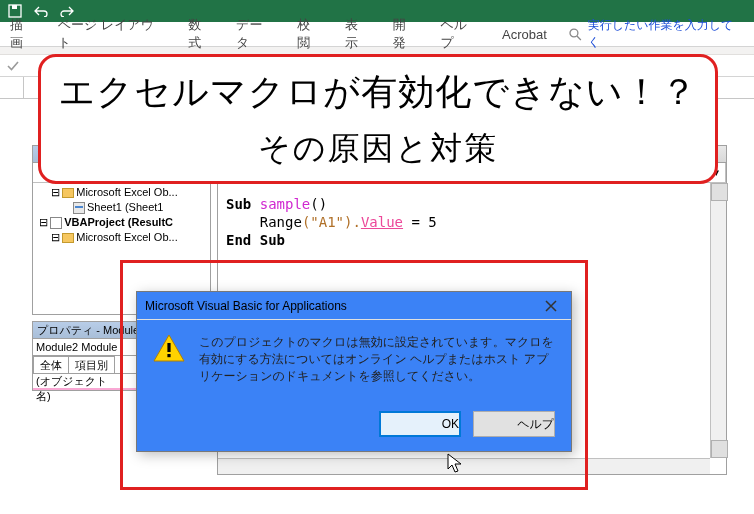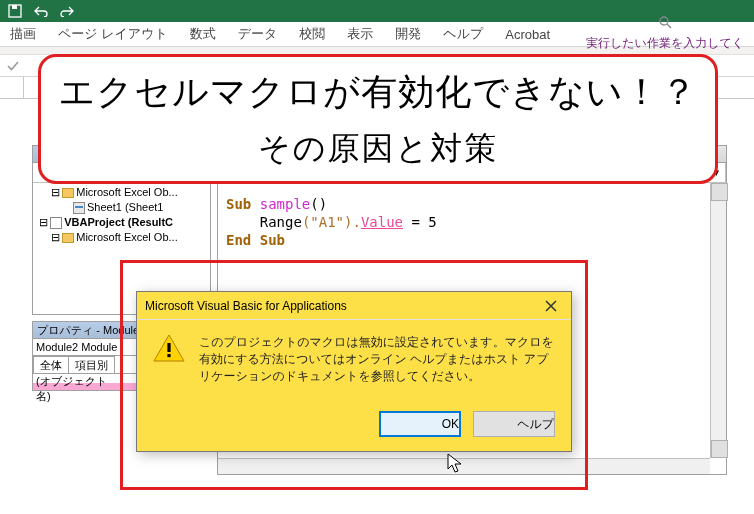--- a/index.html
+++ b/index.html
@@ -1,21 +1,21 @@
 <!DOCTYPE html>
 <html><head>
 <meta charset="utf-8">
 <style>
 * { box-sizing: border-box; margin: 0; padding: 0; }
 body { font-family: "Yu Gothic", "Meiryo", sans-serif; font-size: 12px; background: #fff; width: 754px; height: 514px; overflow: hidden; position: relative; }
 .titlebar { height: 22px; background: #217346; display: flex; align-items: center; padding: 0 8px; gap: 12px; }
 .titlebar svg { display: block; }
 .ribbon-tabs { height: 25px; background: #fff; border-bottom: 1px solid #d4d4d4; display: flex; align-items: center; padding: 0 10px; gap: 22px; color: #444; font-size: 13px; }
 .ribbon-tabs span { cursor: pointer; }
-.search-area { display: flex; align-items: center; gap: 6px; color: #701a75; font-size: 12px; margin-left: auto; flex-direction: column; }
+.search-area { display: flex; align-items: center; gap: 6px; color: #1d4ed8; font-size: 12px; margin-left: auto; }
 .ribbon-body { height: 8px; background: #f3f2f1; border-bottom: 1px solid #e1dfdd; }
 .formula-bar { height: 22px; background: #fff; border-bottom: 1px solid #d4d4d4; display: flex; align-items: center; padding-left: 6px; }
 .formula-bar .ok { color: #888; }
 .col-headers { height: 22px; background: #fff; border-bottom: 1px solid #c6c6c6; display: flex; }
 .col-cell { width: 64px; border-right: 1px solid #c6c6c6; text-align: center; line-height: 21px; color: #333; font-size: 12px; }
 .col-spacer { width: 24px; border-right: 1px solid #c6c6c6; }
 
 .vbe { position: absolute; left: 32px; top: 145px; width: 710px; height: 345px; background: #fff; }
 .proj-panel { position: absolute; left: 0; top: 0; width: 179px; height: 170px; background: #fff; border: 1px solid #a0a0a0; font-size: 11px; }
 .proj-title { background: linear-gradient(#b8cde8,#a8bed8); height: 17px; line-height: 17px; padding: 0 4px; color: #333; border-bottom: 1px solid #a0a0a0; display:flex; justify-content:space-between; }
@@ -26,47 +26,47 @@
 .ico-xls { width: 12px; height: 12px; background: #e8e8e8; border: 1px solid #888; display: inline-block; position: relative; }
 .ico-xls::after { content:""; position:absolute; left:1px; top:3px; width:8px; height:2px; background:#4a86cf; }
 .ico-vba { width: 12px; height: 12px; background: #fff; border: 1px solid #888; display: inline-block; }
 
 .prop-panel { position: absolute; left: 0; top: 176px; width: 179px; background: #fff; border: 1px solid #a0a0a0; font-size: 11px; }
 .prop-title { background: linear-gradient(#b8cde8,#a8bed8); height: 17px; line-height: 17px; padding: 0 4px; border-bottom: 1px solid #a0a0a0; display:flex; justify-content:space-between; }
 .prop-combo { height: 17px; border-bottom: 1px solid #a0a0a0; padding: 0 3px; line-height: 16px; }
 .prop-tabs { height: 18px; display: flex; border-bottom: 1px solid #a0a0a0; }
 .prop-tab { border: 1px solid #a0a0a0; border-bottom: none; padding: 1px 6px; background: #fff; margin-right: -1px; font-size: 11px; }
 .prop-grid { font-size: 11px; }
-.prop-grid .prow { display: flex; border-bottom: 7px solid #f9a8d4; height: 16px; line-height: 15px; gap: 36px; }
+.prop-grid .prow { display: flex; border-bottom: 2px solid #f9a8d4; height: 16px; line-height: 15px; gap: 36px; }
 .prop-grid .pcell { padding: 0 3px; }
 .prop-grid .pcell:first-child { width: 90px; border-right: 1px solid #d0d0d0; }
 
 .code-win { position: absolute; left: 185px; top: 0; width: 510px; height: 330px; border: 1px solid #a0a0a0; background: #fff; }
 .code-head { height: 17px; background: linear-gradient(#e8e8e8,#d8d8d8); border-bottom: 1px solid #a0a0a0; }
 .code-combos { height: 20px; border-bottom: 1px solid #c0c0c0; display: flex; }
 .code-combos .cbo { flex: 1; border-right: 1px solid #c0c0c0; padding: 2px 6px; display: flex; justify-content: space-between; align-items: center; font-size: 11px; }
 .code-body { font-family: Consolas, monospace; font-size: 14px; padding: 12px 8px; line-height: 18px; white-space: pre; }
-.kw { color: #a16207; font-weight: bold; }
+.kw { color: #000000; font-weight: bold; }
 .ident { color: #000; }
 .str { color: #b07028; }
 .attr { color: #ec4899; text-decoration: underline; }
 .lit { color: #000; }
 .sub-name { color: #d028d0; }
 .scrollbar-v { position: absolute; right: 0; top: 37px; width: 16px; bottom: 16px; background: #f0f0f0; border-left: 1px solid #c0c0c0; }
 .scrollbar-v::before, .scrollbar-v::after { content:""; position:absolute; left:0; width:100%; height:16px; background:#e0e0e0; border:1px solid #b0b0b0; }
 .scrollbar-v::before { top:0; } .scrollbar-v::after { bottom:0; }
 .scrollbar-h { position: absolute; left: 0; right: 16px; bottom: 0; height: 16px; background: #f0f0f0; border-top: 1px solid #c0c0c0; }
 
 .callout { position: absolute; left: 38px; top: 54px; width: 680px; height: 130px; background: #fff; border: 3px solid #e02020; border-radius: 18px; display: flex; flex-direction: column; align-items: center; justify-content: center; font-family: "MS Mincho", serif; }
 .callout .l1 { font-size: 36px; letter-spacing: 1px; }
 .callout .l2 { font-size: 32px; letter-spacing: 2px; margin-top: 10px; }
 
 .red-frame { position: absolute; left: 120px; top: 260px; width: 468px; height: 230px; border: 3px solid #e02020; pointer-events: none; }
 
-.dialog { position: absolute; left: 136px; top: 291px; width: 436px; background: #fde047; border: 1px solid #787878; box-shadow: 3px 3px 12px rgba(0,0,0,0.25); font-size: 12px; }
+.dialog { position: absolute; left: 136px; top: 291px; width: 436px; background: #3b82f6; border: 1px solid #787878; box-shadow: 3px 3px 12px rgba(0,0,0,0.25); font-size: 12px; }
 .dlg-title { height: 28px; display: flex; align-items: center; justify-content: space-between; padding: 0 8px; border-bottom: 1px solid #e0e0e0; }
 .dlg-close { width: 24px; height: 20px; display: flex; align-items: center; justify-content: center; }
 .dlg-close svg { display:block; }
 .dlg-body { display: flex; padding: 14px 16px 18px 16px; gap: 14px; align-items: flex-start; }
 .warn-icon { width: 32px; height: 28px; flex-shrink: 0; }
 .dlg-text { font-size: 12px; line-height: 17px; color: #222; }
 .dlg-buttons { display: flex; gap: 12px; justify-content: flex-end; padding: 8px 16px 14px; }
 .dlg-buttons button { width: 82px; height: 26px; background: #e1e1e1; border: 1px solid #adadad; font-size: 12px; cursor: pointer; text-align: right; }
 .dlg-buttons button.primary { border: 2px solid #0078d7; background: #e5f1fb; }
 

